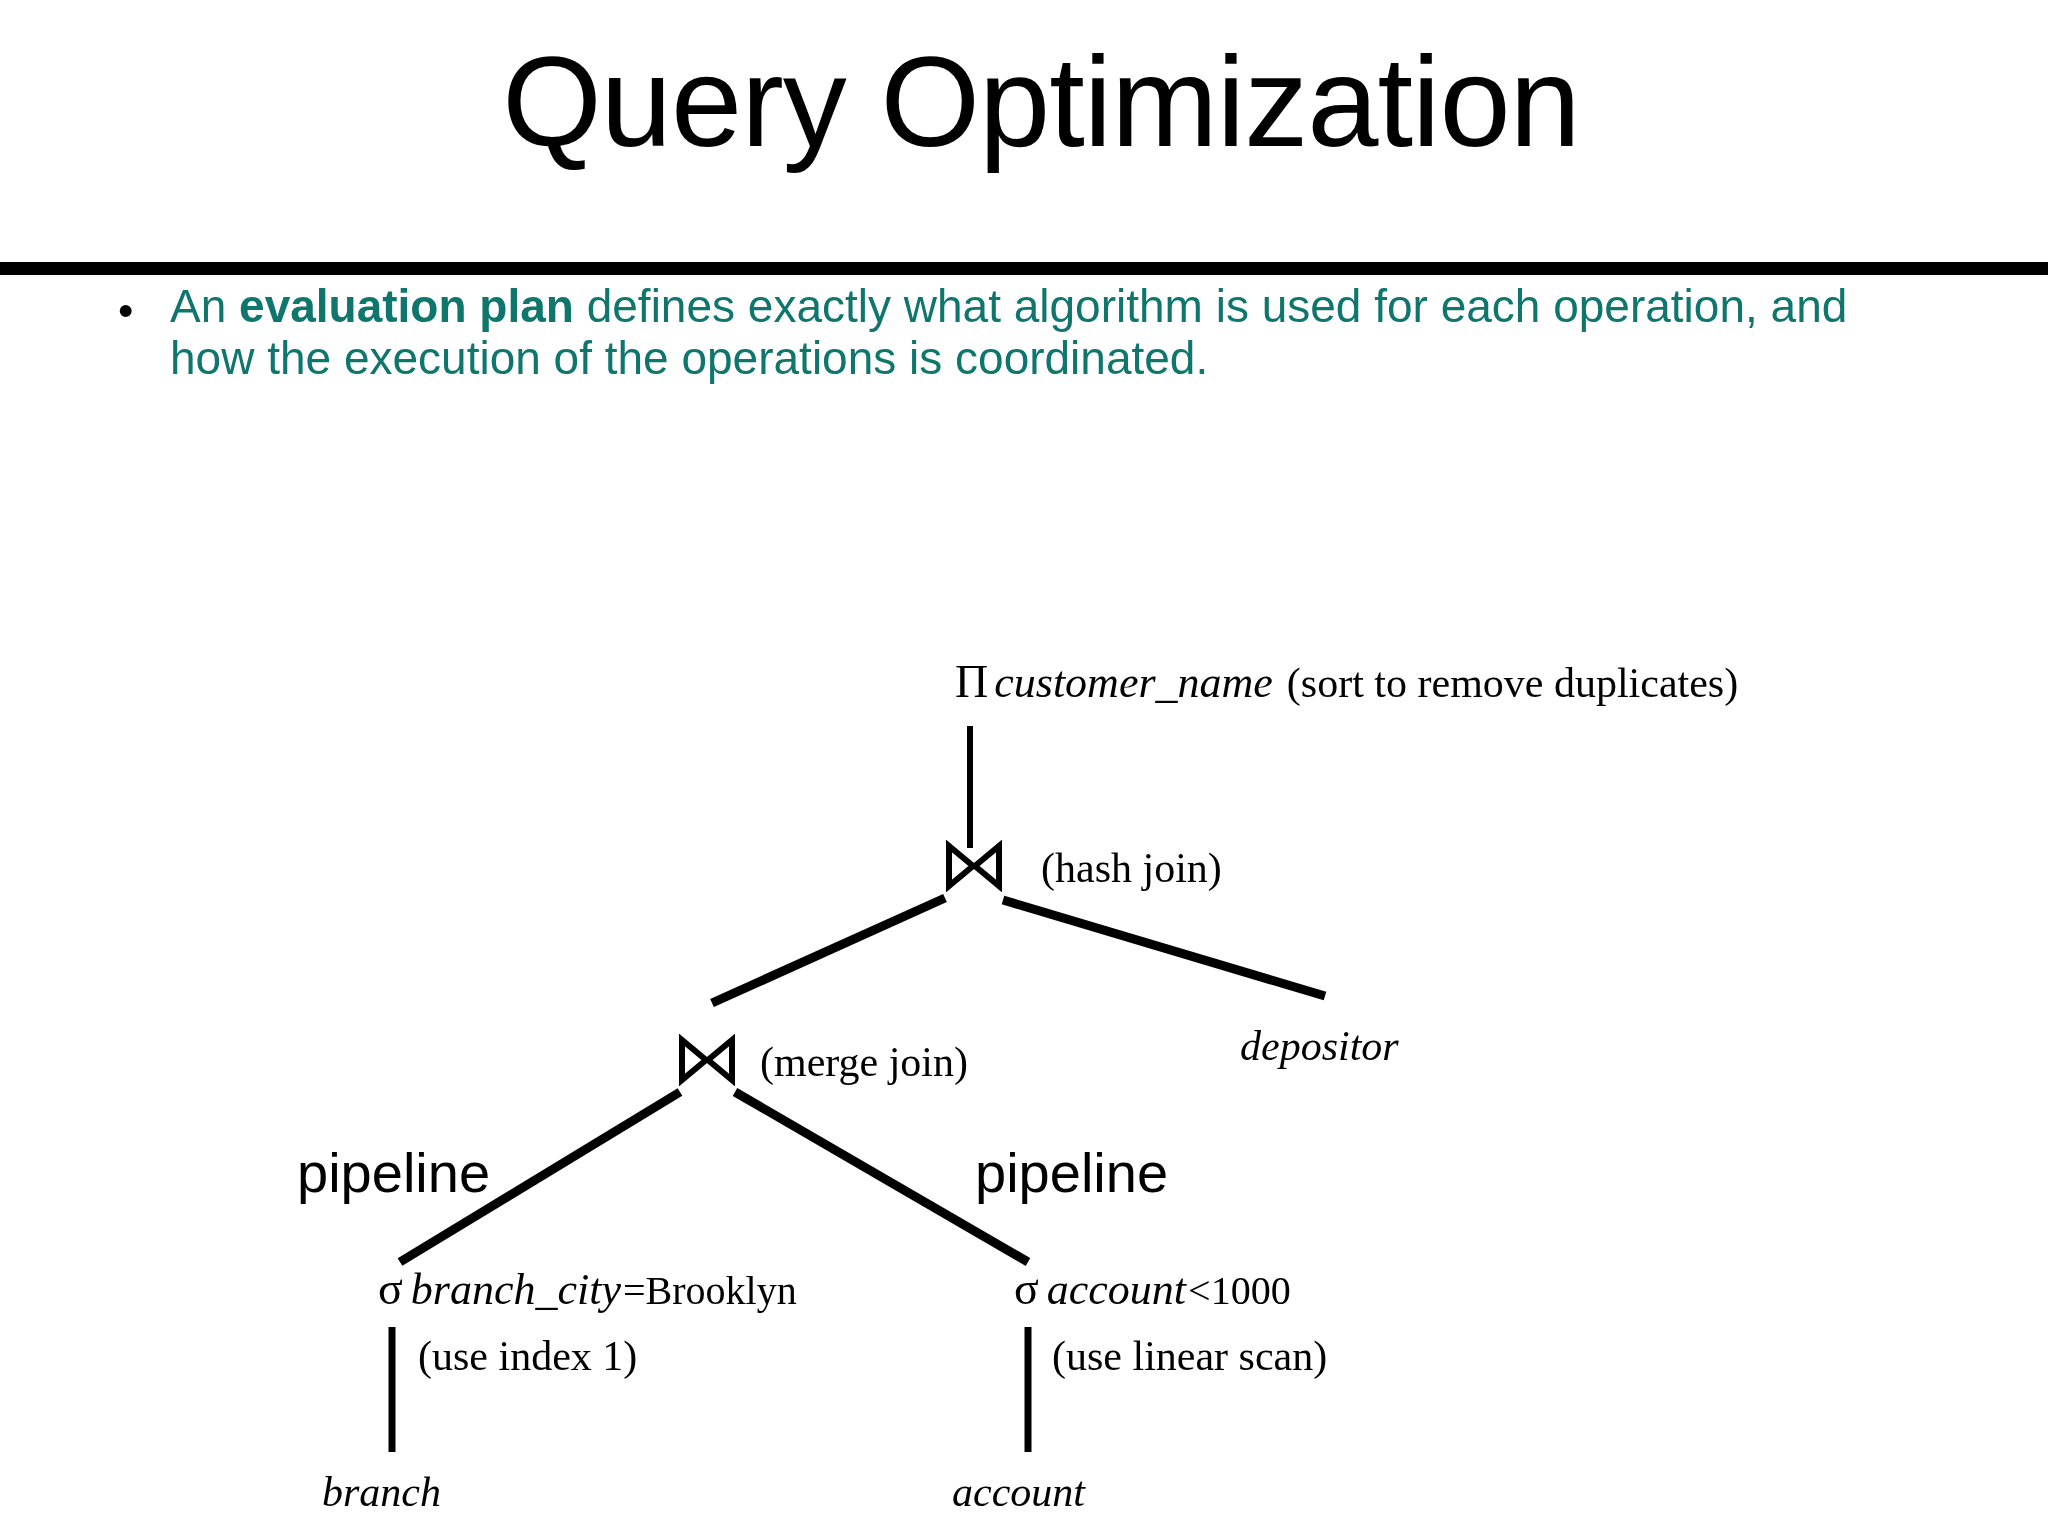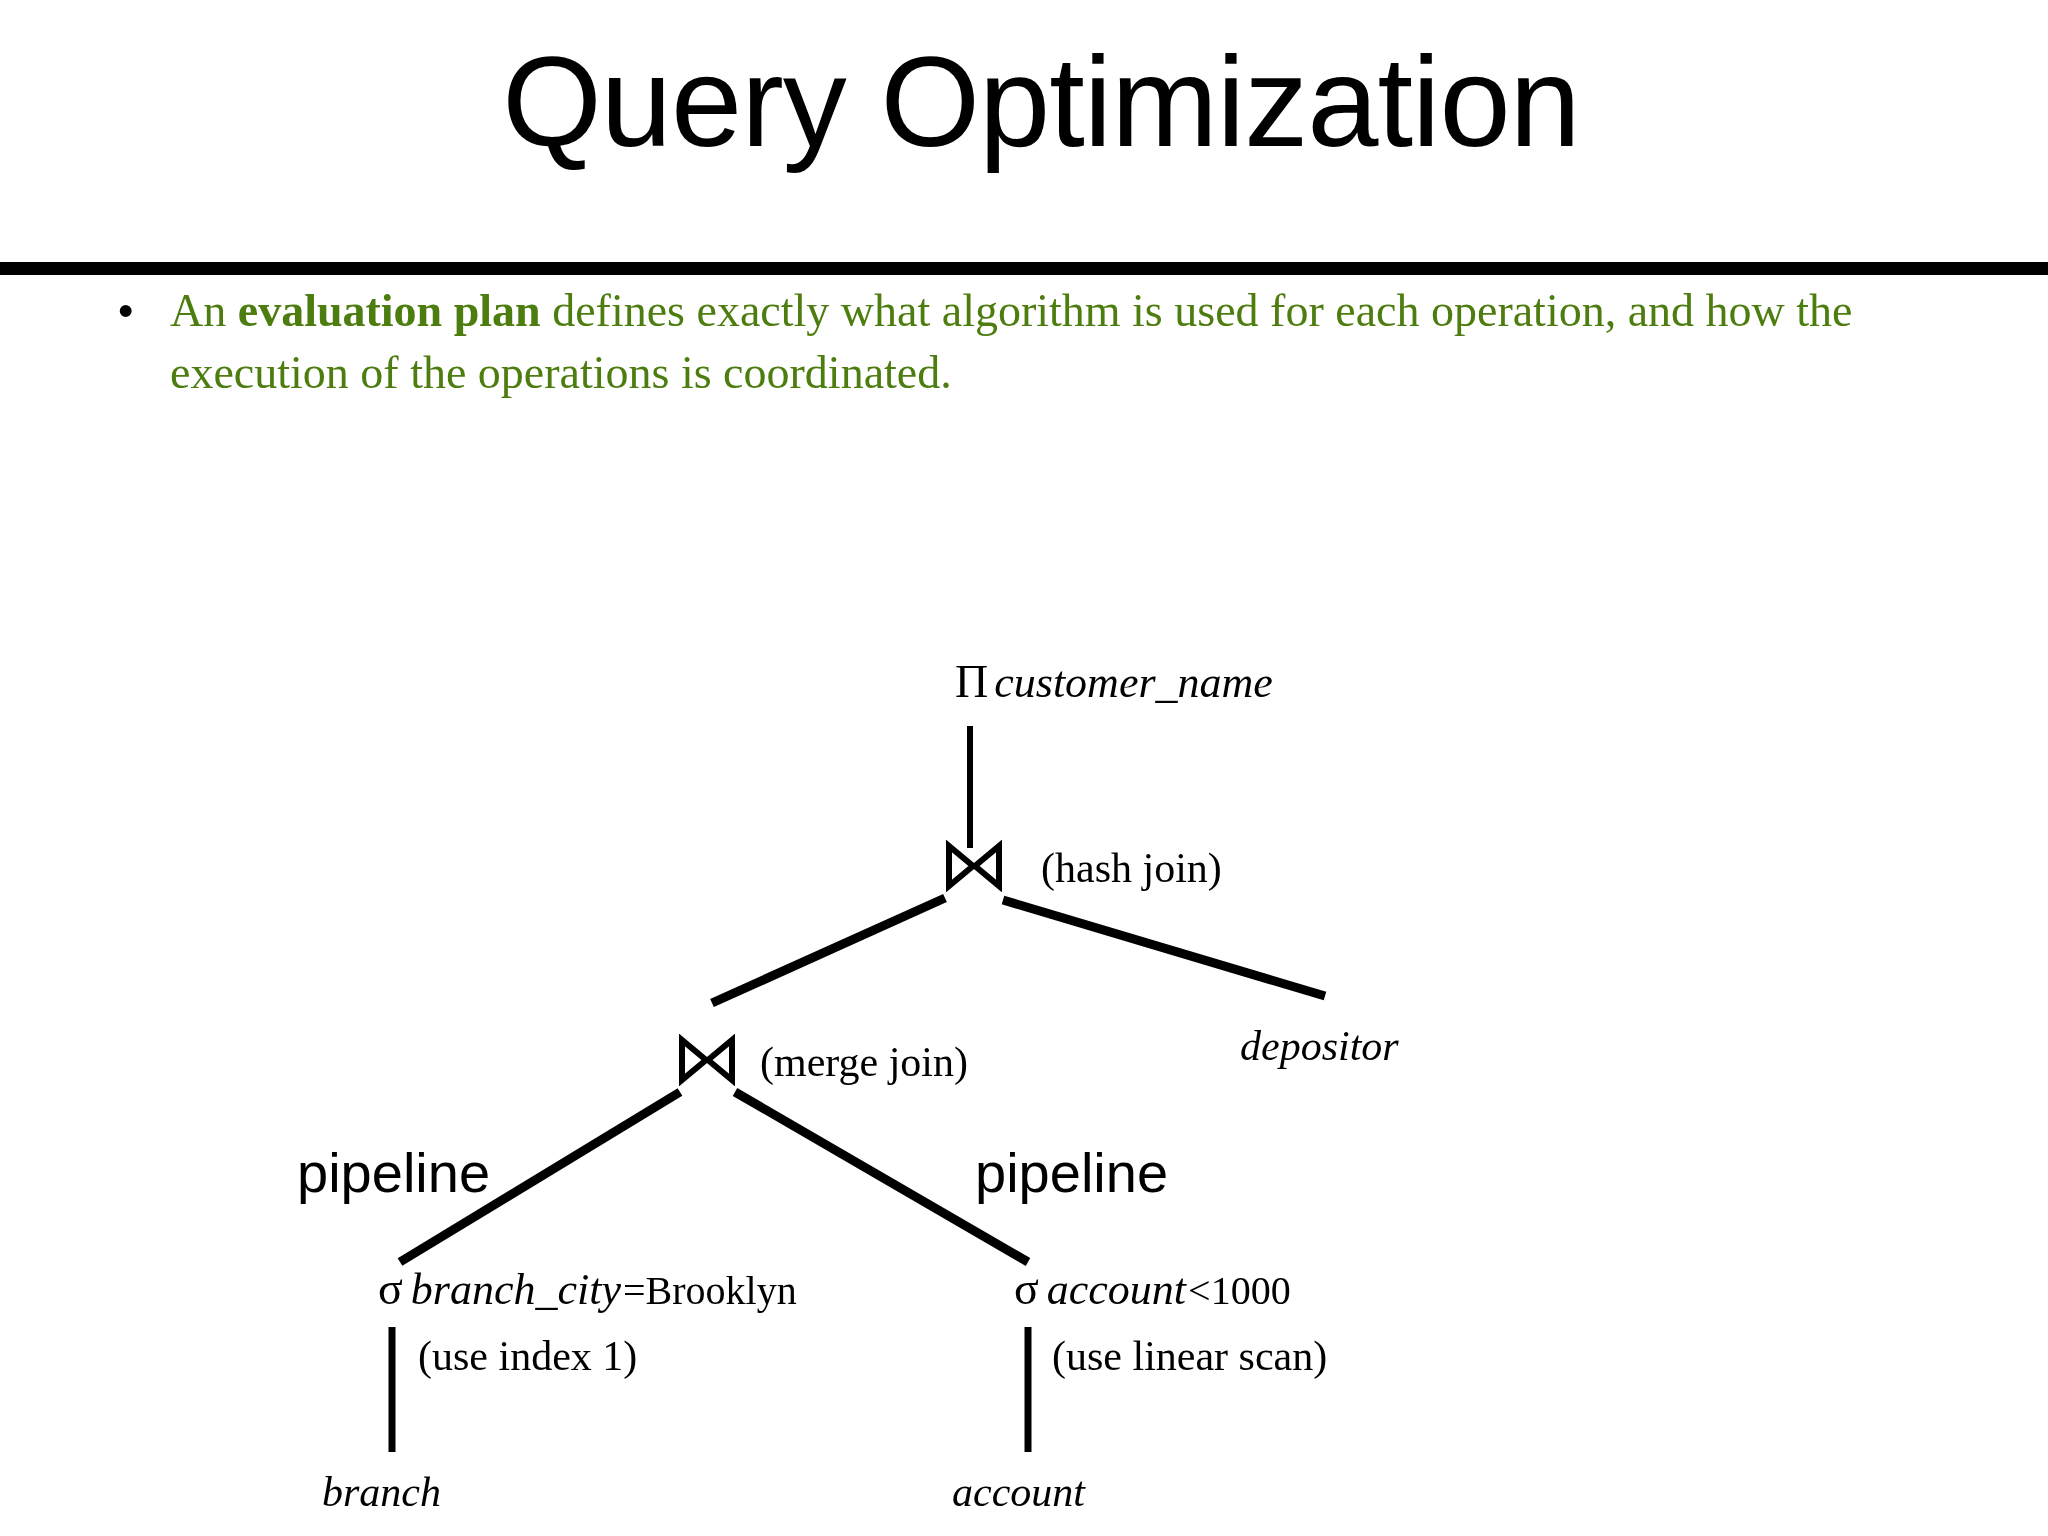--- a/index.html
+++ b/index.html
@@ -57,25 +57,25 @@
   }
   .bullet-mark {
     font-size: 44px;
     line-height: 62px;
     width: 52px;
     flex: 0 0 52px;
     text-align: left;
     font-family: "Liberation Sans", sans-serif;
   }
   .bullet-text {
-    font-family: Liberation Serif, serif;
+    font-family: Liberation Sans, sans-serif;
     font-size: 46px;
-    line-height: 62px;
+    line-height: 52px;
     font-weight: 400;
-    color: #4d7c0f;
+    color: #0f766e;
   }
   .bullet-text b {
     font-weight: 700;
   }
 
   
   #tree {
     position: absolute;
     left: 0;
     top: 0;
@@ -158,20 +158,21 @@
     <line x1="735" y1="1092" x2="1028" y2="1262" stroke="#000" stroke-width="9"></line>
 
     <line x1="392" y1="1327" x2="392" y2="1452" stroke="#000" stroke-width="7"></line>
 
     <line x1="1028" y1="1327" x2="1028" y2="1452" stroke="#000" stroke-width="7"></line>
   </svg>
 
   <div class="node" style="left:955px; top:655px;">
     <span class="op-sym">Π</span>
     <span class="op-sub" style="margin-left:6px;">customer_name</span>
+    <span class="annot" style="margin-left:14px;">(sort to remove duplicates)</span>
   </div>
 
   <div class="node" style="left:945px; top:840px;gap:12px;">
     <span class="bowtie">
       <svg width="58" height="52" viewBox="0 0 58 52">
         <polygon points="4,6 4,46 28,26" fill="none" stroke="#000" stroke-width="6"></polygon>
         <polygon points="54,6 54,46 30,26" fill="none" stroke="#000" stroke-width="6"></polygon>
       </svg>
     </span>
     <span class="annot" style="margin-left:26px; position:relative; top:-10px;">(hash join)</span>

